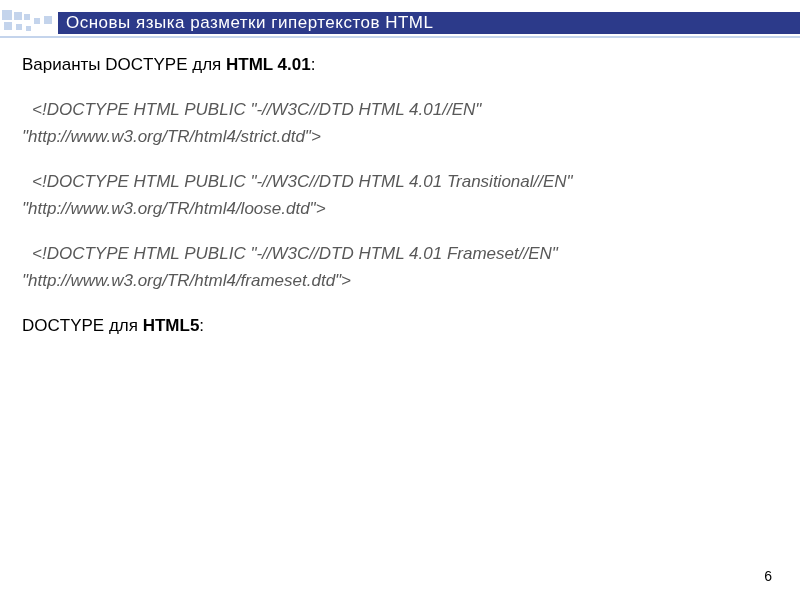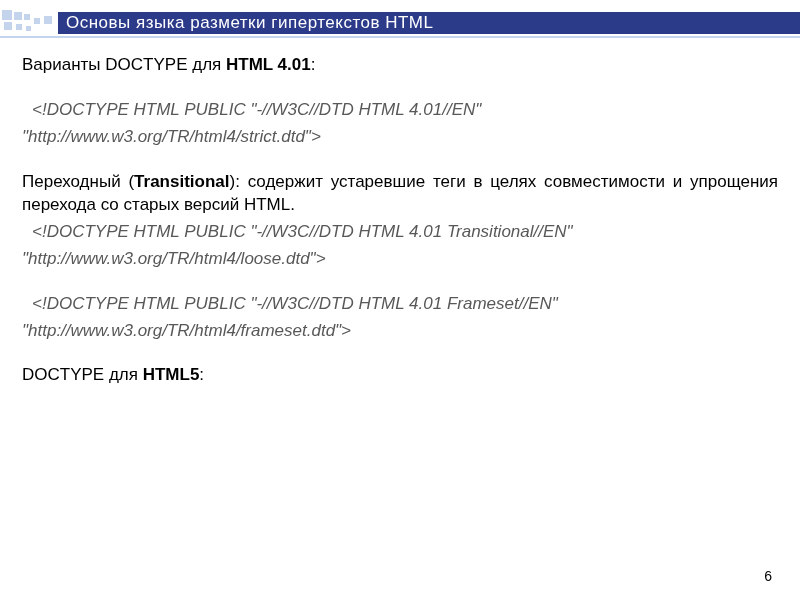--- a/index.html
+++ b/index.html
@@ -108,23 +108,20 @@
     <span>Варианты DOCTYPE для </span><b>HTML 4.01</b><span>:</span>
   </p>
 
   <div class="gap"></div>
 
   <p class="code indent">&lt;!DOCTYPE HTML PUBLIC "-//W3C//DTD HTML 4.01//EN"</p>
   <p class="code">"http://www.w3.org/TR/html4/strict.dtd"&gt;</p>
 
   <div class="gap"></div>
 
-  <p class="justify">
-    <span>Переходный (</span><b>Transitional</b><span>): содержит устаревшие теги в целях совместимости и упрощения перехода со старых версий HTML.</span>
-  </p>
   <p class="code indent">&lt;!DOCTYPE HTML PUBLIC "-//W3C//DTD HTML 4.01 Transitional//EN"</p>
   <p class="code">"http://www.w3.org/TR/html4/loose.dtd"&gt;</p>
 
   <div class="gap"></div>
 
   <p class="code indent">&lt;!DOCTYPE HTML PUBLIC "-//W3C//DTD HTML 4.01 Frameset//EN"</p>
   <p class="code">"http://www.w3.org/TR/html4/frameset.dtd"&gt;</p>
 
   <div class="gap"></div>
 

